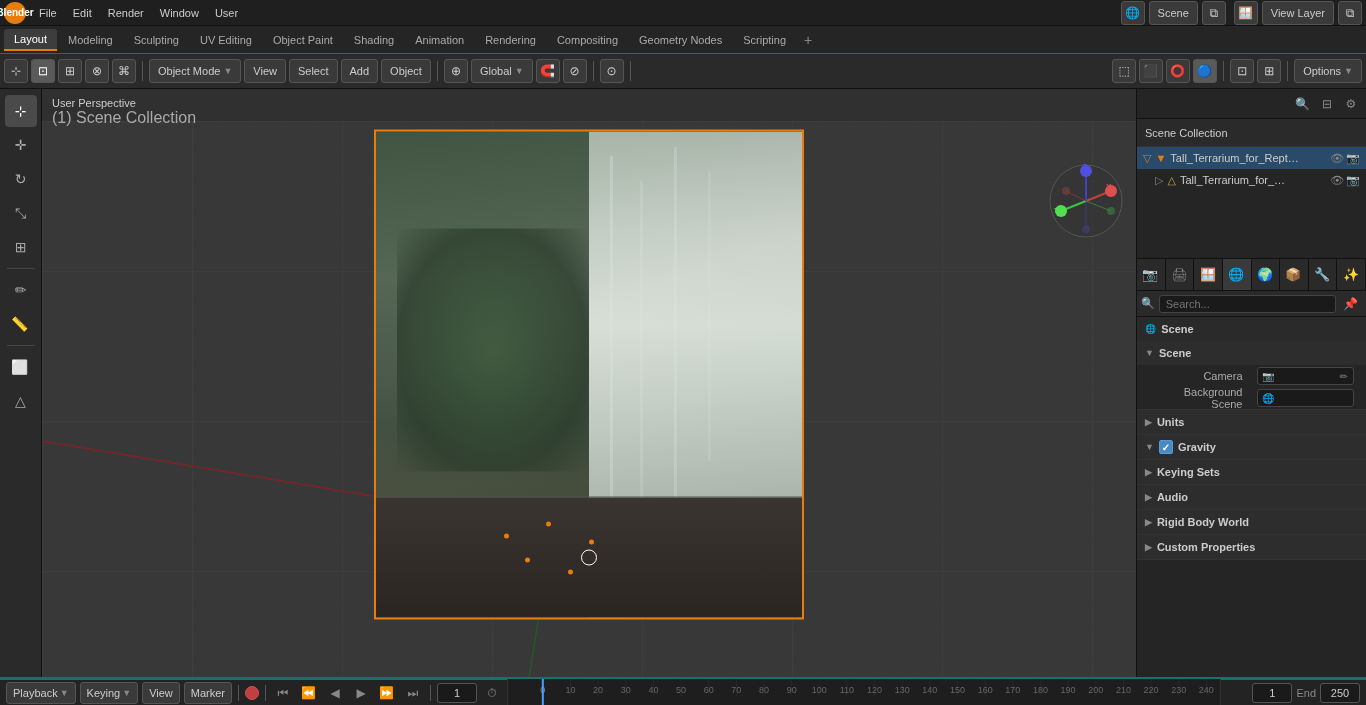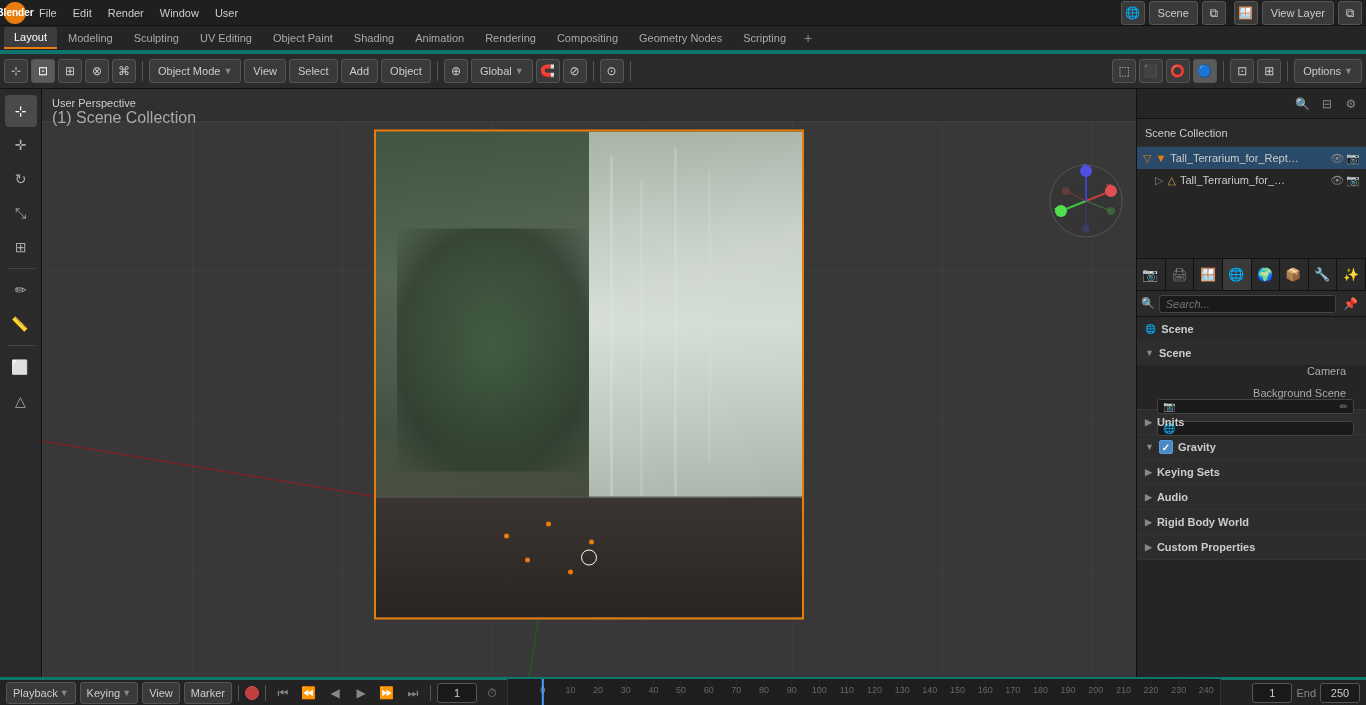--- a/index.html
+++ b/index.html
@@ -45,21 +45,21 @@
       font-size: 11px;
     }
 
     
     #workspace-tabs {
       width: 100%;
       height: 28px;
       background: #252525;
       display: flex;
       align-items: center;
-      border-bottom: 4px solid #0f766e;
+      border-bottom: 1px solid #0f766e;
       padding: 0 4px;
       gap: 1px;
     }
     .ws-tab {
       padding: 4px 10px;
       font-size: 11px;
       cursor: pointer;
       border-radius: 3px 3px 0 0;
       color: #aaa;
     }
@@ -368,25 +368,25 @@
       cursor: pointer;
       font-size: 11px;
       font-weight: bold;
       color: #ccc;
       gap: 5px;
       background: #2d2d2d;
     }
     .prop-chevron { font-size: 9px; color: #888; }
     .prop-row {
       display: flex;
+      align-items: center;
       height: 22px;
       padding: 0 12px 0 20px;
-      gap: 22px;
-      font-size: 11px;
-      flex-direction: column;
+      gap: 6px;
+      font-size: 11px;
     }
     .prop-label {
       color: #aaa;
       flex: 1;
       text-align: right;
       padding-right: 8px;
       font-size: 11px;
     }
     .prop-value {
       flex: 1;
@@ -774,21 +774,21 @@
       <div class="prop-icon-btn">🪟</div>
       <div class="prop-icon-btn active">🌐</div>
       <div class="prop-icon-btn">🌍</div>
       <div class="prop-icon-btn">📦</div>
       <div class="prop-icon-btn">🔧</div>
       <div class="prop-icon-btn">✨</div>
     </div>
 
     <div id="props-search">
       <span style="color:#888;">🔍</span>
-      <input type="text" placeholder="Search..." style="flex: 1 1 0%; background: rgb(26, 26, 26); border: 1px solid rgb(68, 68, 68); color: rgb(204, 204, 204); font-size: 11px; padding: 2px 6px; border-radius: 3px; outline: none; font-style: italic;">
+      <input type="text" placeholder="Search..." style="flex: 1 1 0%; background: rgb(26, 26, 26); border: 1px solid rgb(68, 68, 68); color: rgb(204, 204, 204); font-size: 11px; padding: 2px 6px; border-radius: 3px; outline: none;">
       <div style="display:flex;align-items:center;gap:2px;">
         <div class="ri-btn">📌</div>
       </div>
     </div>
 
     <div id="props-content">
 
       <div class="prop-section-header" style="background:#2a2a2a;padding-left:8px;">
         <span class="prop-chevron">🌐</span>
         <span>Scene</span>

